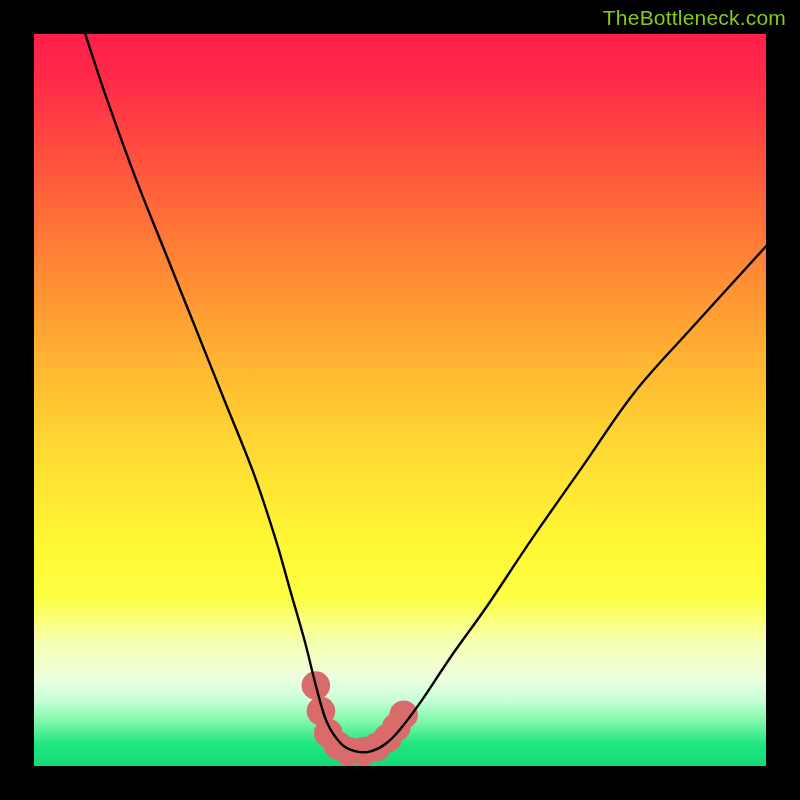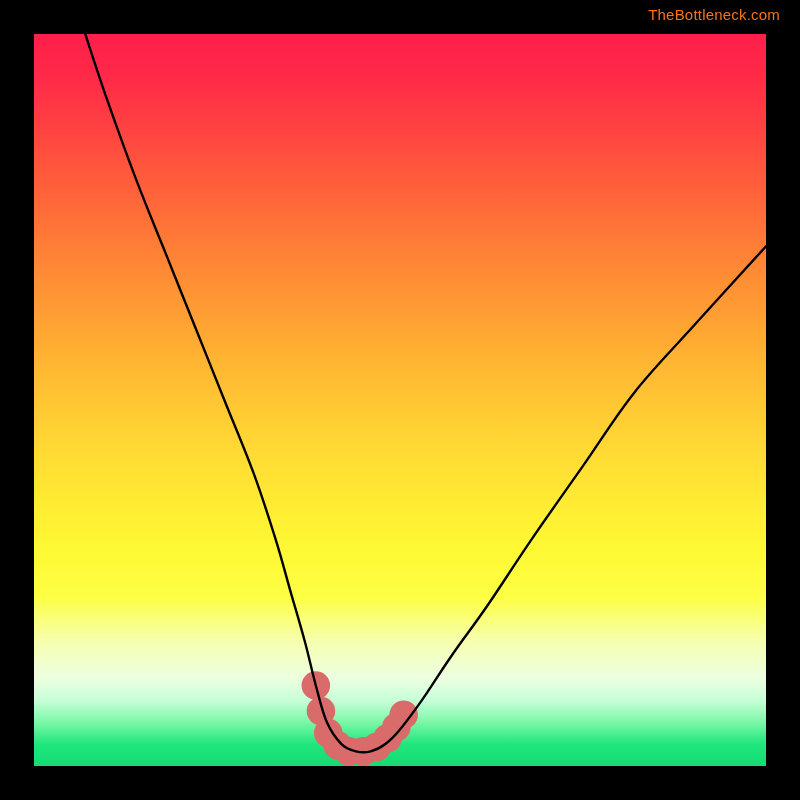--- a/index.html
+++ b/index.html
@@ -39,23 +39,23 @@
       #ecffe0 88%,
       #c8ffd8 91%,
       #7cf7a8 94%,
       #20e67e 97%,
       #14db73 100%
     );
   }
   .watermark {
     position: absolute;
     top: 6px;
-    right: 20px;
-    color: #f97316;
-    font-size: 15px;
+    right: 14px;
+    color: #84cc16;
+    font-size: 21px;
     font-weight: 500;
     letter-spacing: 0.2px;
   }
   svg.curve {
     position: absolute;
     left: 0;
     top: 0;
     width: 732px;
     height: 732px;
     overflow: visible;

